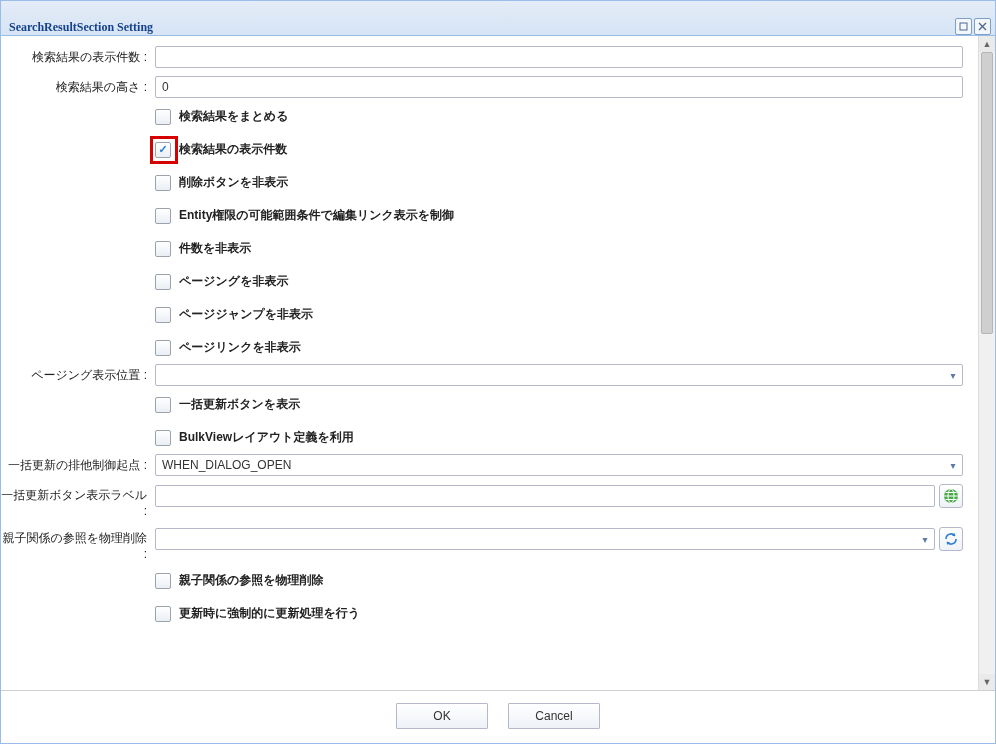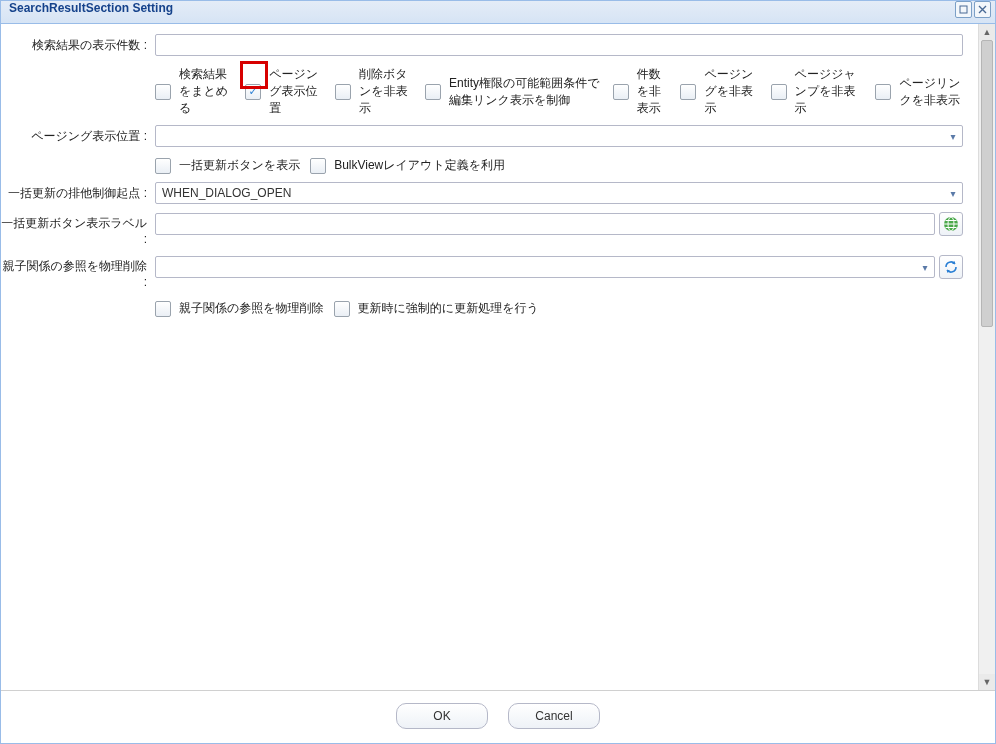--- a/index.html
+++ b/index.html
@@ -20,23 +20,24 @@
     border: 1px solid #99bce8;
     display: flex;
     flex-direction: column;
     position: relative;
   }
   .titlebar {
     height: 22px;
     background: linear-gradient(#e4ecf7, #d6e4f5);
     border-bottom: 1px solid #99bce8;
     display: flex;
-    align-items: flex-start;
-    padding: 0 4px 0 8px;
+    align-items: flex-end;
+    padding: 12px 4px 0 8px;
     flex: 0 0 auto;
+    font-family: Liberation Serif, serif;
   }
   .titlebar .title {
     font-weight: bold;
     color: #15428b;
     flex: 1;
   }
   .titlebar .win-btns {
     display: flex;
     gap: 2px;
   }
@@ -174,23 +175,24 @@
     align-items: center;
     justify-content: center;
     background: linear-gradient(#fff, #eef2f7);
     cursor: pointer;
   }
   .globe-icon svg circle.outer { fill: #4aa84a; }
   .refresh-icon svg { color: #2a7fd4; }
 
   .check-list {
     display: flex;
-    flex-direction: row;
-    gap: 10px;
+    flex-direction: column;
+    gap: 16px;
     padding-top: 2px;
+    font-weight: bold;
   }
   .check-item {
     display: flex;
     align-items: center;
     gap: 8px;
     position: relative;
   }
   .cbox {
     width: 14px;
     height: 14px;
@@ -227,21 +229,21 @@
     padding: 12px 0 14px;
     display: flex;
     justify-content: center;
     gap: 20px;
     background: #fff;
   }
   .btn {
     min-width: 92px;
     height: 26px;
     border: 1px solid #b5b8c8;
-    border-radius: 10px;
+    border-radius: 1px;
     background: linear-gradient(#ffffff, #eef2f7);
     color: #333;
     font-size: 12px;
     cursor: pointer;
     padding: 0 14px;
     display: flex;
     align-items: center;
     justify-content: center;
   }
 </style>
@@ -270,33 +272,39 @@
     <div class="scroll-area">
       <div class="form">
 
         <div class="row">
           <div class="label-col">検索結果の表示件数 :</div>
           <div class="field-col">
             <input class="text-input" type="text" value="" style="">
           </div>
         </div>
 
+        <div class="row">
+          <div class="label-col">検索結果の高さ :</div>
+          <div class="field-col">
+            <input class="text-input" type="text" value="0" style="">
+          </div>
+        </div>
 
         <div class="row">
           <div class="label-col"></div>
           <div class="field-col">
             <div class="check-list">
               <div class="check-item">
                 <div class="cbox"></div>
                 <span class="check-label">検索結果をまとめる</span>
               </div>
               <div class="check-item">
                 <div class="highlight-box"></div>
                 <div class="cbox checked"></div>
-                <span class="check-label">ページング表示位置</span>
+                <span class="check-label">検索結果の表示件数</span>
               </div>
               <div class="check-item">
                 <div class="cbox"></div>
                 <span class="check-label">削除ボタンを非表示</span>
               </div>
               <div class="check-item">
                 <div class="cbox"></div>
                 <span class="check-label">Entity権限の可能範囲条件で編集リンク表示を制御</span>
               </div>
               <div class="check-item">

